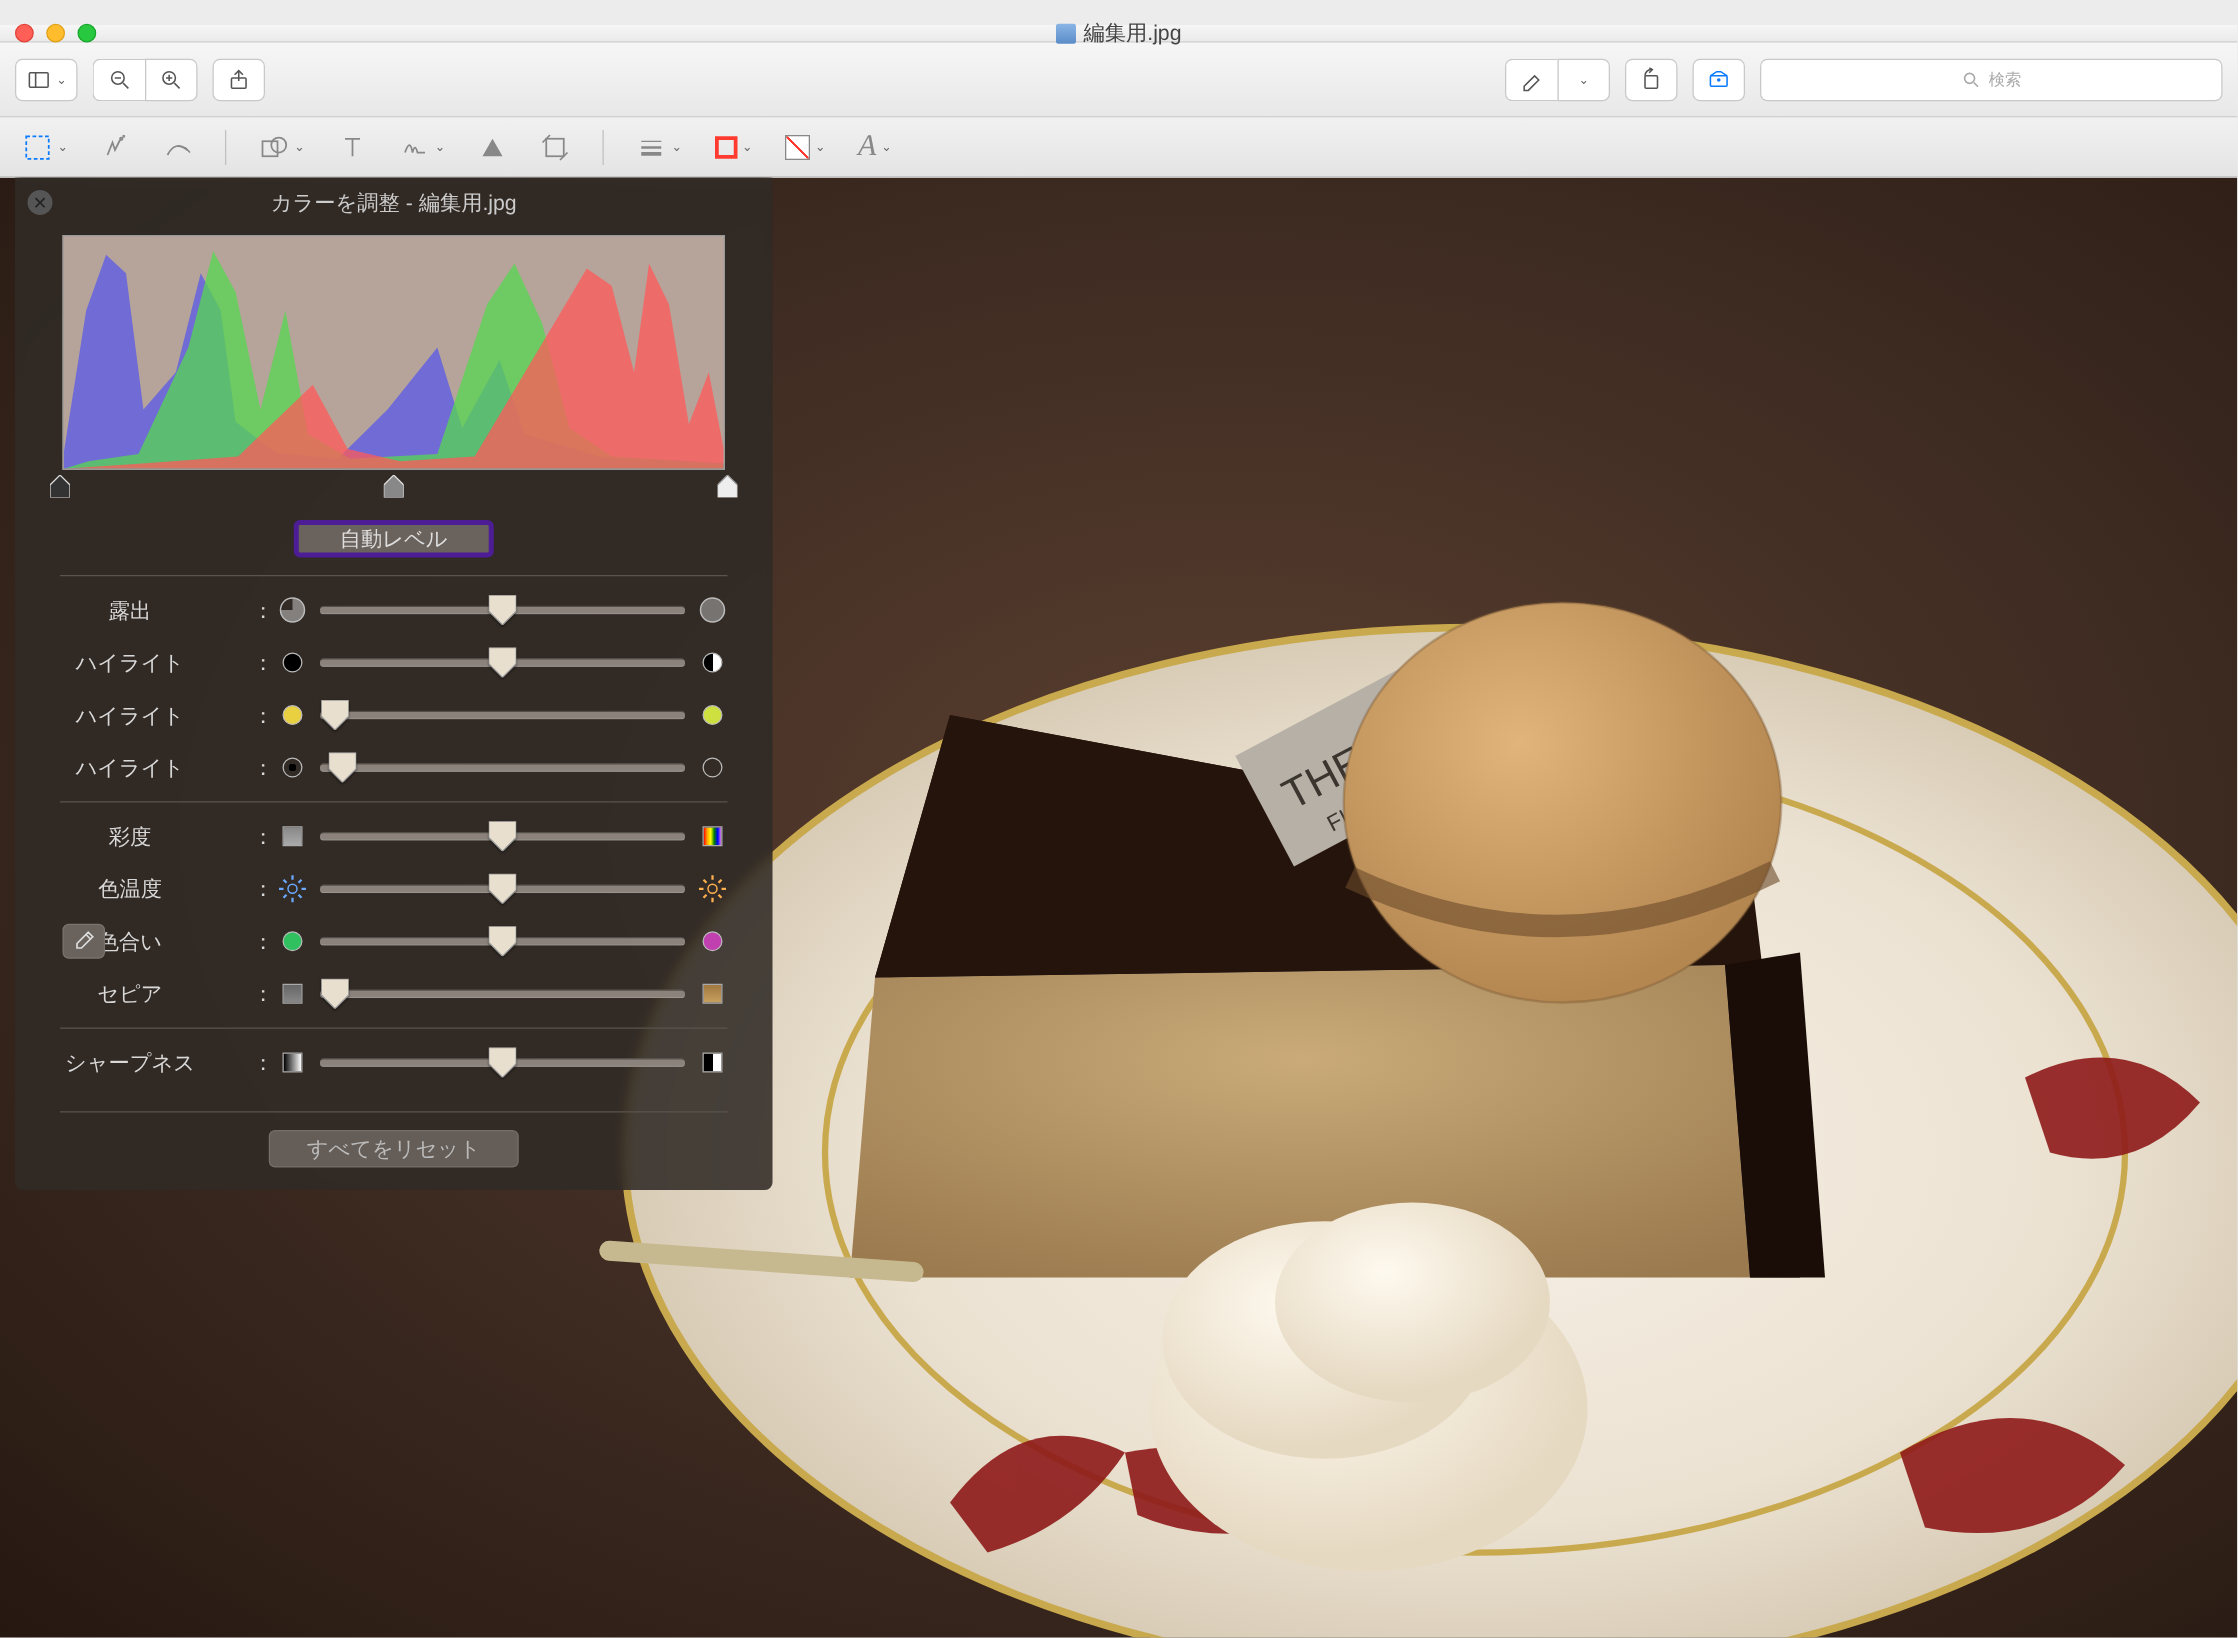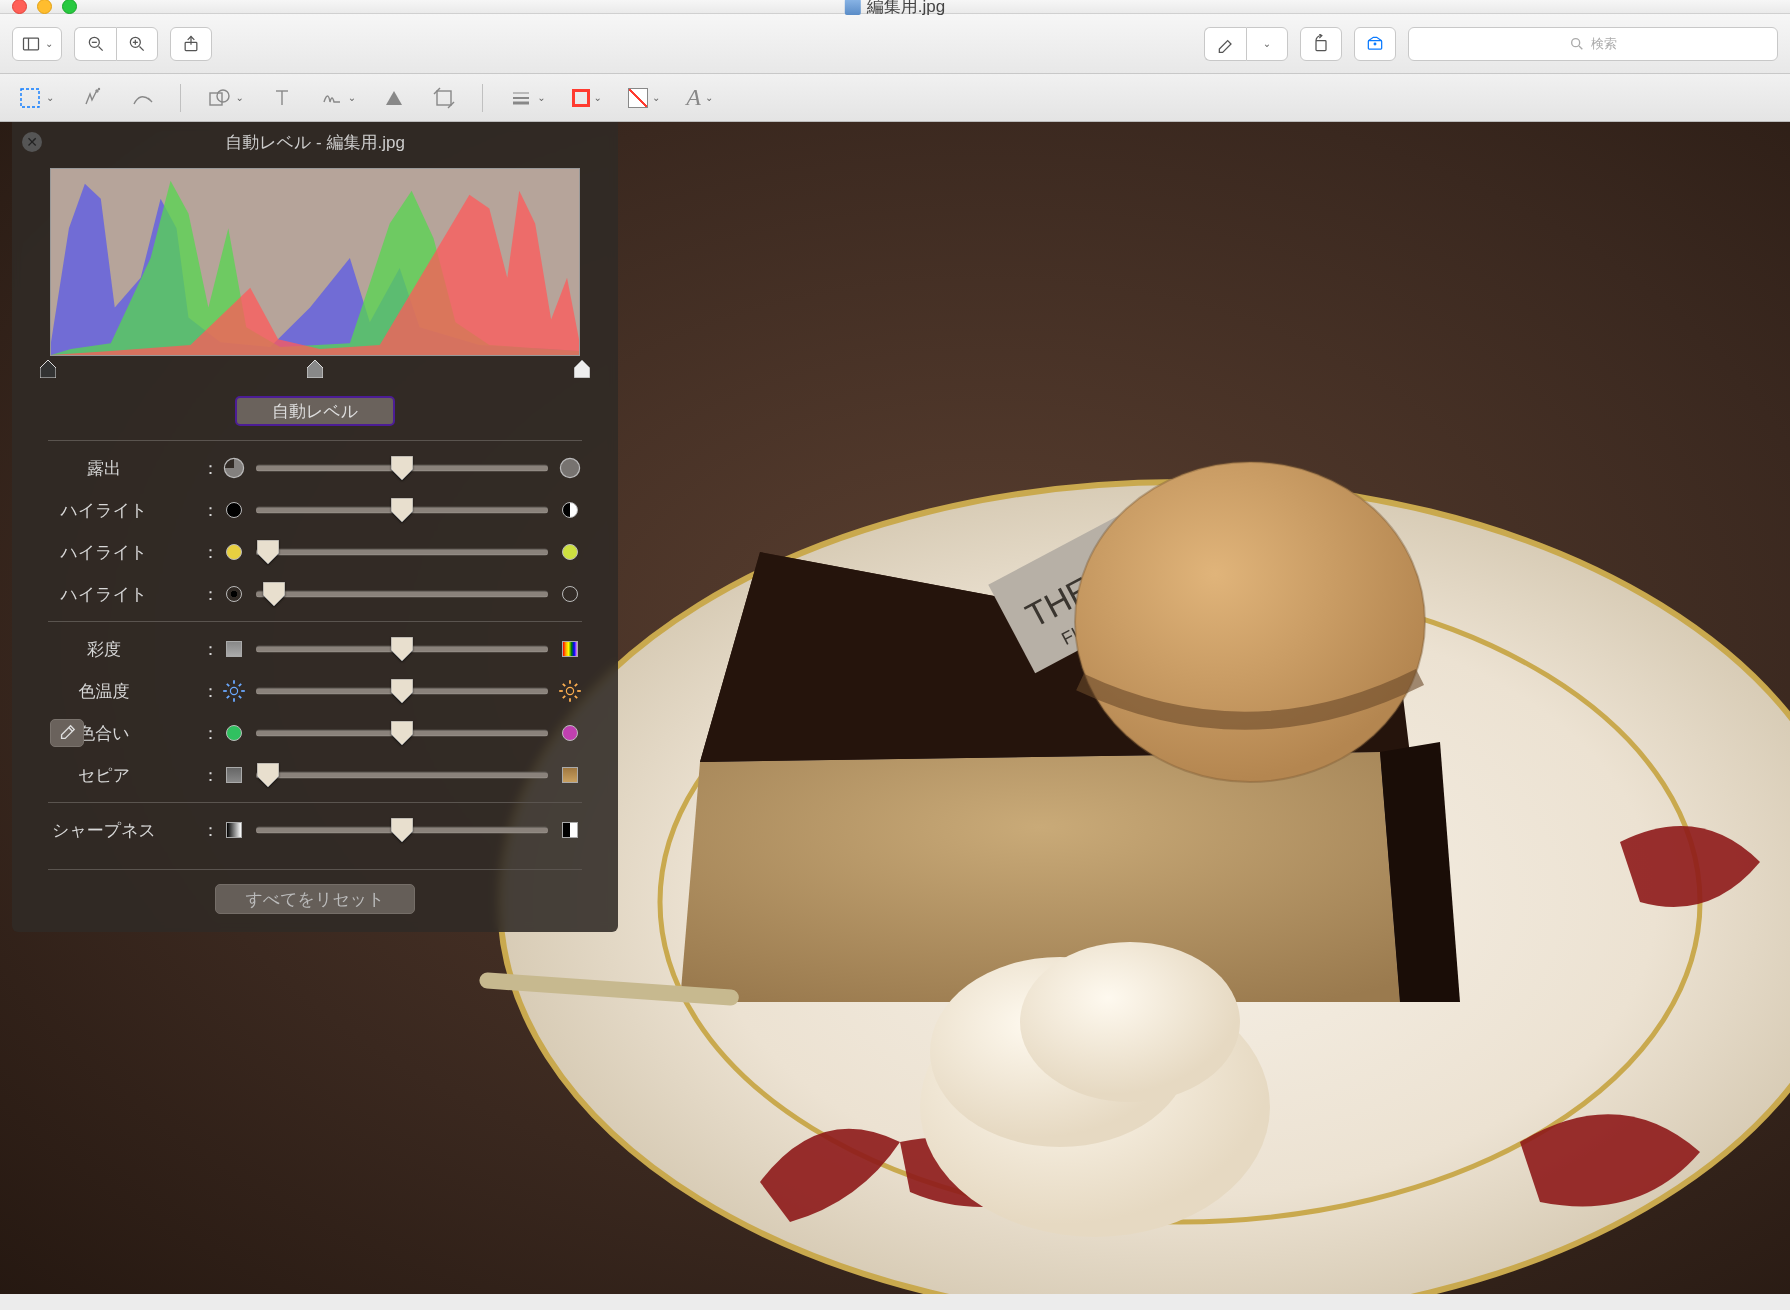--- a/index.html
+++ b/index.html
@@ -1,19 +1,19 @@
 <!DOCTYPE html>
 <html><head>
 <meta charset="utf-8">
 <style>
 * { margin: 0; padding: 0; box-sizing: border-box; font-family: -apple-system, "Helvetica Neue", sans-serif; }
 body { width: 1790px; height: 1310px; background: #ececec; overflow: hidden; transform-origin: top left; }
 
 
-.titlebar { height: 14px; background: linear-gradient(#f6f6f6,#eaeaea); display: flex; align-items: center; padding: 0 12px; border-bottom: 1px solid #d0d0d0; position: relative; }
+.titlebar { height: 14px; background: linear-gradient(#f6f6f6,#eaeaea); display: flex; align-items: center; padding: 0 12px; border-bottom: 1px solid #d0d0d0; position: relative; margin-top: 20px; }
 .traffic { display: flex; gap: 10px; }
 .tl { width: 15px; height: 15px; border-radius: 50%; }
 .tl.r { background: #ff5f57; border: 0.5px solid #e24238; }
 .tl.y { background: #ffbd2e; border: 0.5px solid #e1a116; }
 .tl.g { background: #28c940; border: 0.5px solid #17a72a; }
 .title-text { position: absolute; left: 50%; transform: translateX(-50%); font-size: 17px; color: #444; display: flex; align-items: center; gap: 6px; }
 .title-icon { width: 16px; height: 16px; background: linear-gradient(#8ab5e6,#5a8cc7); border-radius: 2px; }
 
 
 .toolbar { height: 60px; background: linear-gradient(#f6f6f6,#e8e8e8); border-bottom: 1px solid #c8c8c8; display: flex; align-items: center; padding: 0 12px; gap: 12px; }
@@ -42,21 +42,21 @@
 
 .panel { position: absolute; top: 0; left: 12px; width: 606px; background: rgba(48,42,38,0.88); backdrop-filter: blur(4px); border-radius: 0 0 6px 6px; color: #d8d8d8; font-size: 17px; padding-bottom: 18px; }
 .panel-header { height: 40px; display: flex; align-items: center; justify-content: center; position: relative; color: #ccc; font-size: 17px; }
 .panel-close { position: absolute; left: 10px; top: 10px; width: 20px; height: 20px; background: #555; border-radius: 50%; display: flex; align-items: center; justify-content: center; cursor: pointer; color: #222; font-size: 14px; }
 
 .histo-wrap { margin: 6px 38px 4px 38px; height: 188px; background: #b6a49a; border: 1px solid #999; position: relative; overflow: hidden; }
 .levels-handles { margin: 0 34px 14px 34px; height: 22px; position: relative; }
 .lh { position: absolute; top: 0; width: 16px; height: 18px; cursor: pointer; }
 .lh svg { width: 100%; height: 100%; }
 
-.autolvl { display: block; margin: 10px auto 14px auto; width: 160px; height: 30px; background: #6a625c; border: 2px solid #4c1d95; border-radius: 5px; color: #ddd; font-size: 17px; cursor: pointer; }
+.autolvl { display: block; margin: 10px auto 14px auto; width: 160px; height: 30px; background: #6a625c; border: 4px solid #4c1d95; border-radius: 5px; color: #ddd; font-size: 17px; cursor: pointer; }
 
 .hr { height: 1px; background: #5a544f; margin: 6px 36px; }
 
 .slider-row { display: flex; align-items: center; height: 42px; padding: 0 36px 0 0; }
 .slabel { width: 190px; text-align: center; padding-right: 6px; color: #d8d8d8; }
 .colon { width: 20px; text-align: left; color: #d8d8d8; }
 .sicon { width: 24px; height: 24px; display: flex; align-items: center; justify-content: center; }
 .sicon.l { margin-right: 10px; }
 .sicon.r { margin-left: 10px; }
 .strack { flex: 1; height: 20px; position: relative; cursor: pointer; }
@@ -294,21 +294,21 @@
       <ellipse cx="1060" cy="930" rx="130" ry="95" fill="url(#cream)"></ellipse>
       <ellipse cx="1130" cy="900" rx="110" ry="80" fill="url(#cream)"></ellipse>
     </g>
 
     <rect x="480" y="850" width="260" height="16" rx="8" fill="#c7b98f" transform="rotate(4 480 850)"></rect>
   </svg>
 
   <div class="panel">
     <div class="panel-header">
       <div class="panel-close">✕</div>
-      <span>自動レベル - 編集用.jpg</span>
+      <span>カラーを調整 - 編集用.jpg</span>
     </div>
 
     <div class="histo-wrap">
       <svg viewBox="0 0 530 188" preserveAspectRatio="none" width="100%" height="100%">
 
         <path fill="#5a5ae8" opacity="0.75" d="M0,188 L0,175 L18,60 L34,15 L50,30 L64,140 L90,110 L110,30 L126,60 L138,150 L170,175 L220,180 L260,140 L300,90 L320,155 L350,100 L370,160 L430,178 L500,182 L530,184 L530,188 Z"></path>
 
         <path fill="#55d74f" opacity="0.75" d="M0,188 L20,182 L60,176 L100,90 L120,12 L138,45 L158,140 L178,60 L196,160 L230,180 L300,176 L340,55 L362,22 L384,70 L406,155 L440,178 L530,184 L530,188 Z"></path>
 
         <path fill="#ff5a5a" opacity="0.75" d="M0,188 L60,184 L140,178 L200,120 L228,172 L270,182 L330,178 L400,60 L420,26 L440,40 L458,110 L470,22 L486,55 L502,152 L518,110 L530,172 L530,188 Z"></path>

